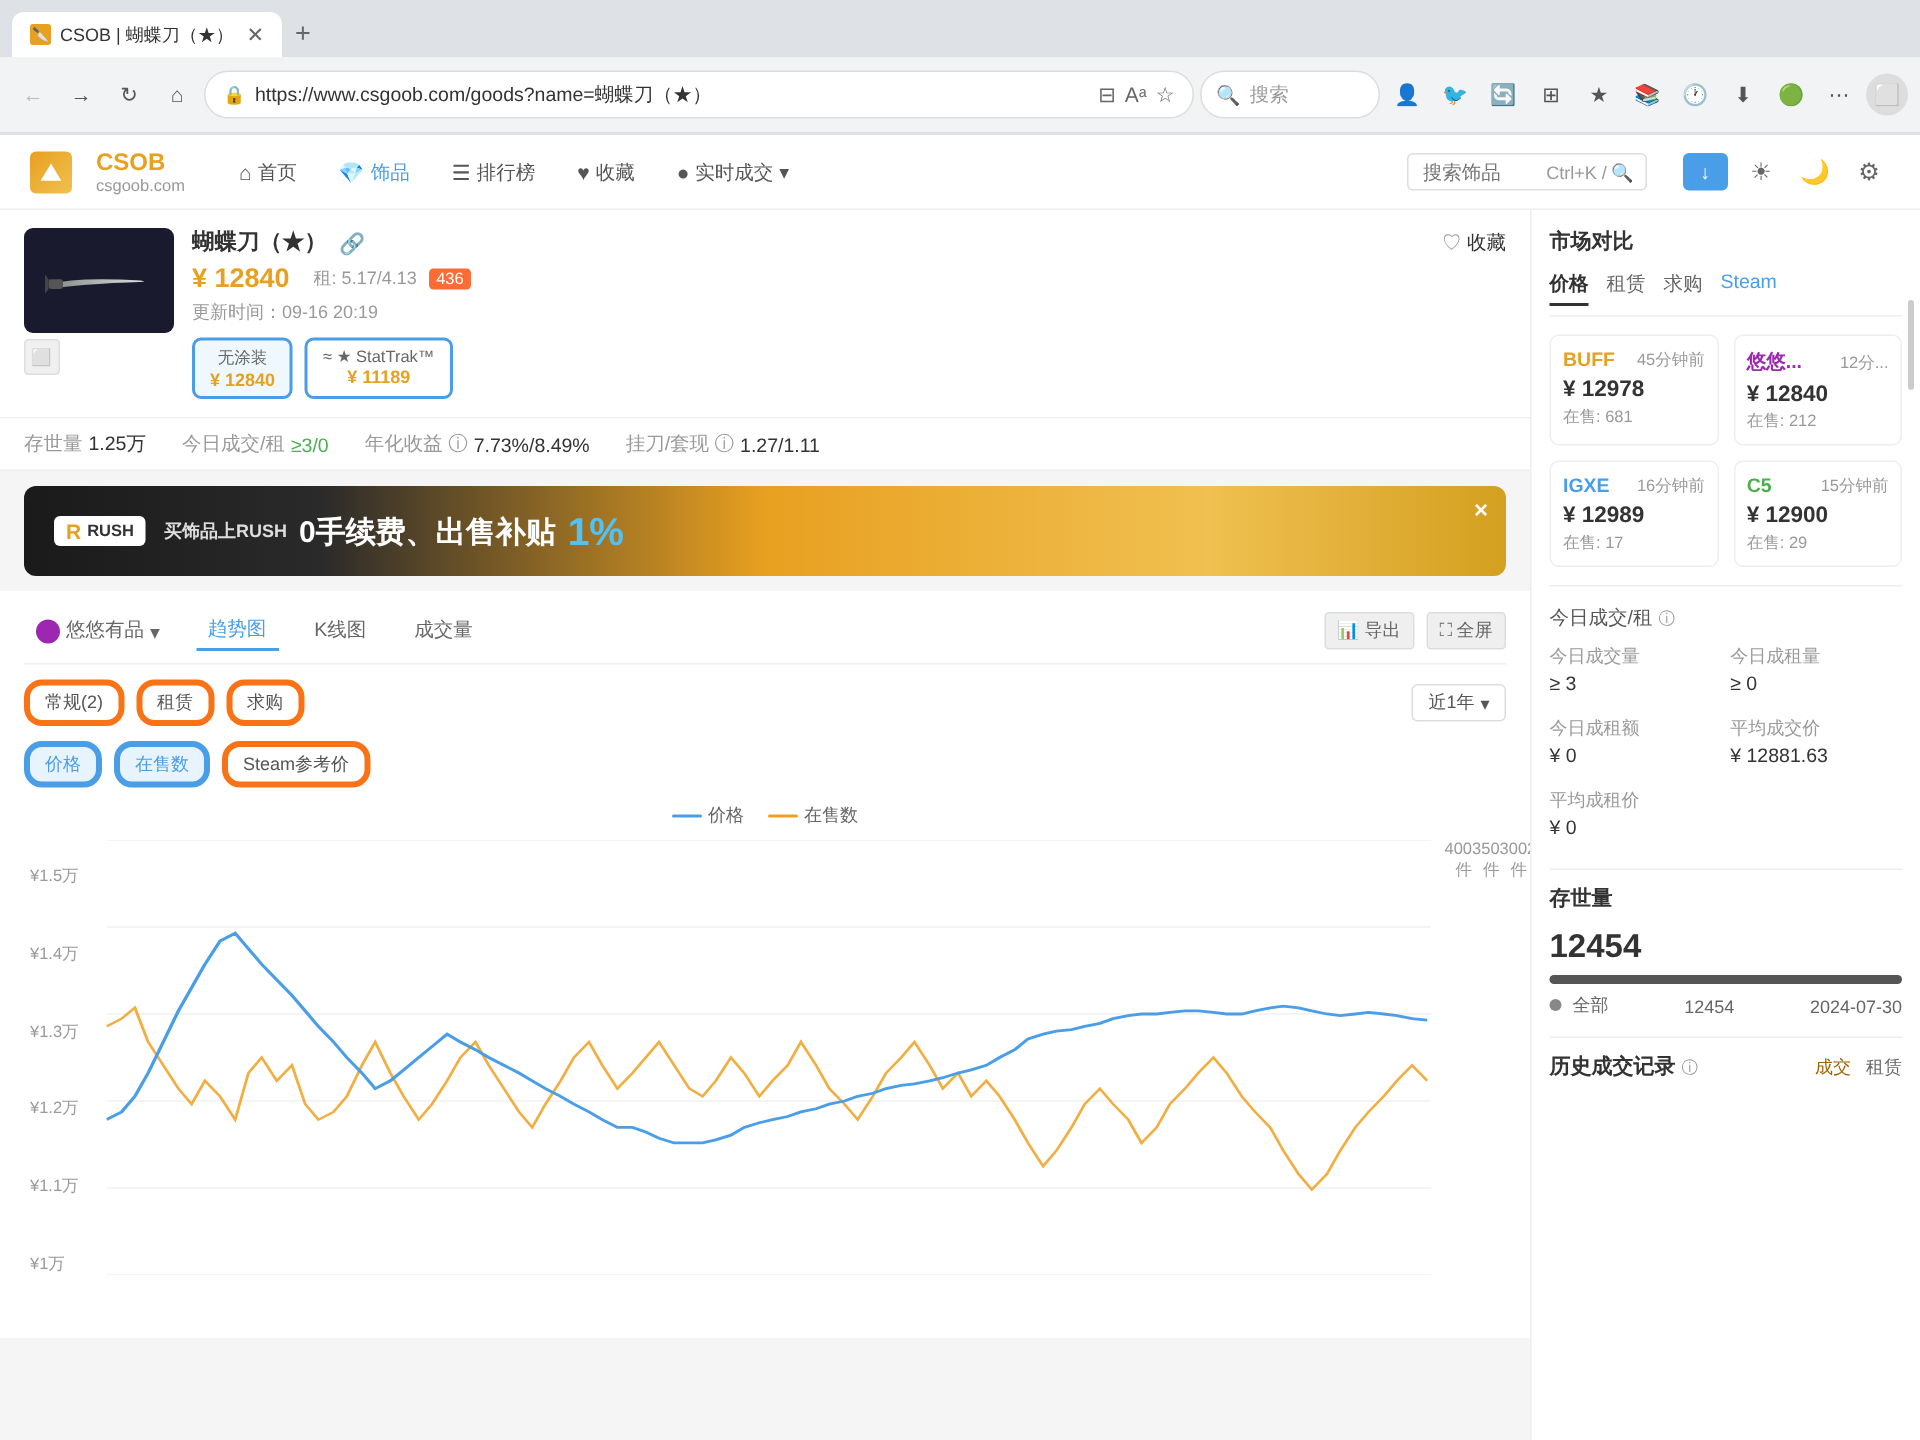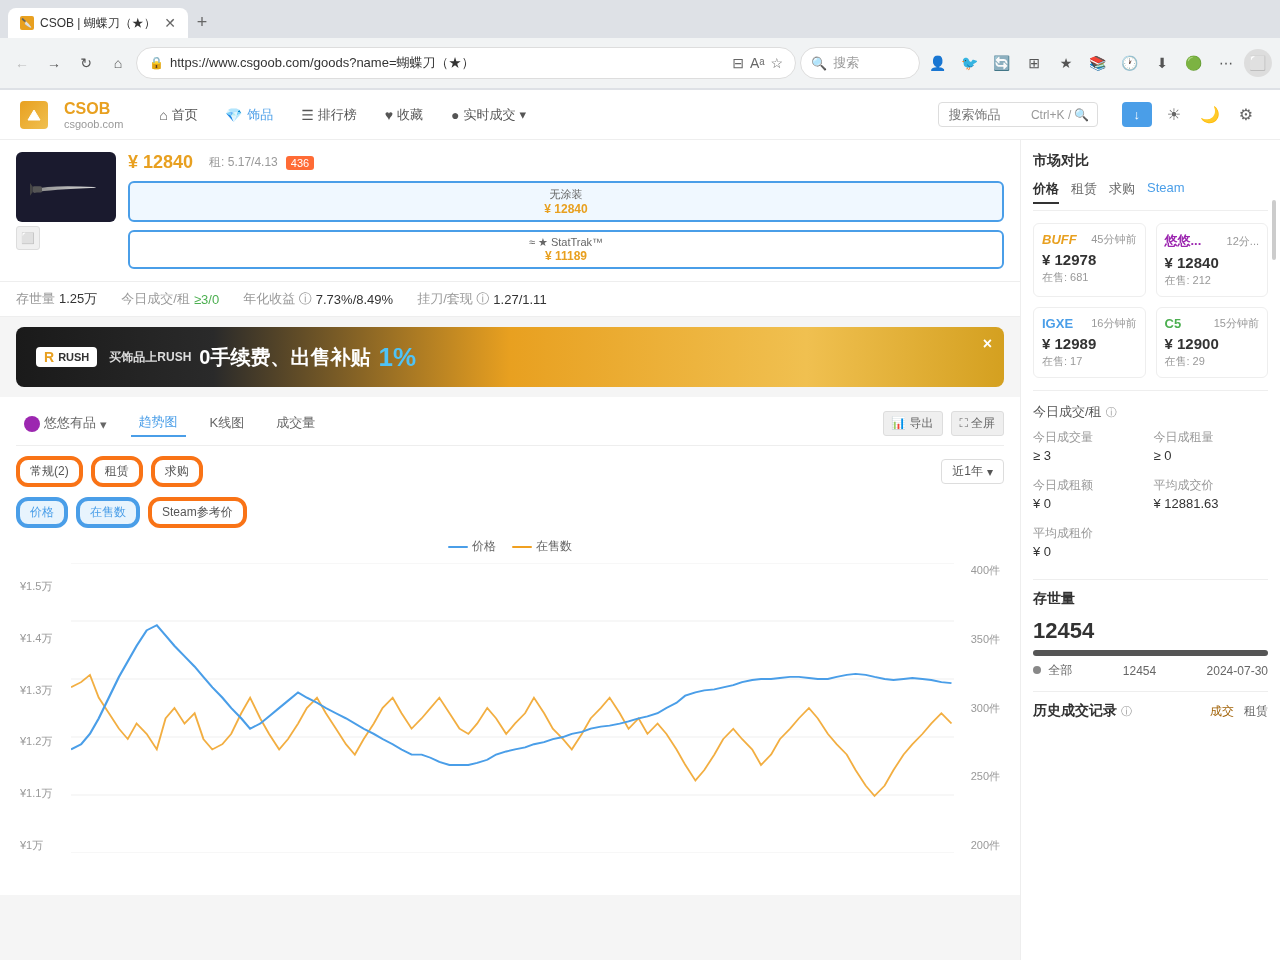--- a/index.html
+++ b/index.html
@@ -52,21 +52,21 @@
     .product-image svg { width: 80px; height: 50px; }
     .product-3d-btn { width: 24px; height: 24px; background: #f0f0f0; border-radius: 3px; display: flex; align-items: center; justify-content: center; font-size: 11px; color: #666; cursor: pointer; border: 1px solid #ddd; }
     .product-info { flex: 1; }
     .product-title-row { display: flex; align-items: center; gap: 8px; margin-bottom: 4px; }
     .product-title { font-size: 15px; font-weight: bold; color: #333; }
     .link-icon { color: #4a9ee8; font-size: 14px; cursor: pointer; }
     .product-price { color: #e8a020; font-size: 18px; font-weight: bold; }
     .product-rent { color: #999; font-size: 12px; margin-left: 8px; }
     .product-badge { background: #ff6b35; color: white; font-size: 11px; padding: 1px 5px; border-radius: 3px; }
     .update-time { color: #999; font-size: 12px; margin-top: 4px; }
-    .skin-variants { display: flex; gap: 8px; margin-top: 8px; flex-direction: column; }
+    .skin-variants { display: flex; gap: 8px; margin-top: 8px; }
     .skin-variant { border: 2px solid #4a9ee8; border-radius: 6px; padding: 4px 10px; font-size: 12px; text-align: center; cursor: pointer; }
     .skin-variant.active { border-color: #4a9ee8; background: #f0f8ff; }
     .skin-variant .variant-label { color: #666; font-size: 11px; }
     .skin-variant .variant-price { color: #e8a020; font-weight: bold; }
 
     
     .stats-bar { background: #fff; padding: 8px 16px; border-bottom: 1px solid #eee; display: flex; align-items: center; gap: 24px; font-size: 13px; color: #555; }
     .stats-item { display: flex; align-items: center; gap: 4px; }
     .stats-label { color: #999; }
     .stats-value { color: #333; font-weight: 500; }
@@ -90,33 +90,33 @@
     .period-select { margin-left: auto; padding: 3px 10px; border-radius: 4px; border: 1px solid #ddd; font-size: 12px; color: #555; cursor: pointer; display: flex; align-items: center; gap: 4px; }
     .chart-legend { display: flex; align-items: center; gap: 16px; margin-bottom: 8px; font-size: 12px; color: #666; justify-content: center; }
     .legend-item { display: flex; align-items: center; gap: 4px; }
     .legend-dot { width: 10px; height: 2px; }
     .legend-dot.blue { background: #4a9ee8; }
     .legend-dot.orange { background: #f0a020; }
 
     
     .chart-container { position: relative; height: 320px; }
     .y-axis-left { position: absolute; left: 0; top: 16px; bottom: 30px; width: 55px; display: flex; flex-direction: column; justify-content: space-between; font-size: 11px; color: #999; padding: 0 4px; }
-    .y-axis-right { position: absolute; right: 0; top: 0; bottom: 30px; width: 45px; display: flex; flex-direction: column; justify-content: space-between; font-size: 11px; color: #999; padding: 0 4px; text-align: right; }
+    .y-axis-right { position: absolute; right: 0; top: 0; bottom: 30px; width: 45px; display: flex; flex-direction: row; justify-content: space-between; font-size: 11px; color: #999; padding: 0 4px; text-align: right; }
 
     
     .right-section-title { font-size: 14px; font-weight: bold; color: #333; margin-bottom: 10px; }
     .market-tabs { display: flex; gap: 12px; margin-bottom: 12px; border-bottom: 1px solid #eee; padding-bottom: 6px; }
     .market-tab { font-size: 13px; color: #666; cursor: pointer; padding-bottom: 4px; }
     .market-tab.active { color: #333; font-weight: bold; border-bottom: 2px solid #333; }
     .market-tab.steam { color: #4a9ee8; }
     .market-grid { display: grid; grid-template-columns: 1fr 1fr; gap: 10px; margin-bottom: 12px; }
     .market-card { padding: 8px; border-radius: 6px; border: 1px solid #eee; }
     .market-card-header { display: flex; justify-content: space-between; align-items: center; margin-bottom: 4px; }
     .market-name { font-size: 13px; font-weight: bold; }
-    .market-name.buff { color: #e8a020; font-style: italic; }
+    .market-name.buff { color: #e8a020; }
     .market-name.youyou { color: #9c27b0; }
     .market-name.igxe { color: #4a9ee8; }
     .market-name.c5 { color: #4caf50; }
     .market-time { font-size: 11px; color: #999; }
     .market-price { font-size: 15px; font-weight: bold; color: #333; margin: 2px 0; }
     .market-stock { font-size: 11px; color: #999; }
 
     
     .info-section { margin-top: 12px; border-top: 1px solid #eee; padding-top: 12px; }
     .info-section-header { display: flex; justify-content: space-between; align-items: center; margin-bottom: 10px; }
@@ -256,25 +256,33 @@
                 </linearGradient>
               </defs>
               <path d="M10 28 Q30 22 85 25 L88 26 Q30 28 10 32 Z" fill="url(#blade)"></path>
               <rect x="8" y="24" width="12" height="8" rx="2" fill="#555"></rect>
               <path d="M5 20 L8 24 L8 32 L5 36 Z" fill="#444"></path>
             </svg>
           </div>
           <div class="product-3d-btn">⬜</div>
         </div>
         <div class="product-info">
+          <div class="product-title-row">
+            <span class="product-title">蝴蝶刀（★）</span>
+            <span class="link-icon">🔗</span>
+            <div style="margin-left:auto;">
+              <span style="color:#999;font-size:13px;">♡ </span><span>收藏</span>
+            </div>
+          </div>
           <div style="display:flex;align-items:center;gap:8px;">
             <span class="product-price">¥ 12840</span>
             <span class="product-rent">租: 5.17/4.13</span>
             <span class="product-badge">436</span>
           </div>
+          <div class="update-time">更新时间：09-16 20:19</div>
           <div class="skin-variants">
             <div class="skin-variant active">
               <div class="variant-label">无涂装</div>
               <div class="variant-price">¥ 12840</div>
             </div>
             <div class="skin-variant">
               <div class="variant-label tag-stattrak">≈ ★ StatTrak™</div>
               <div class="variant-price">¥ 11189</div>
             </div>
           </div>

